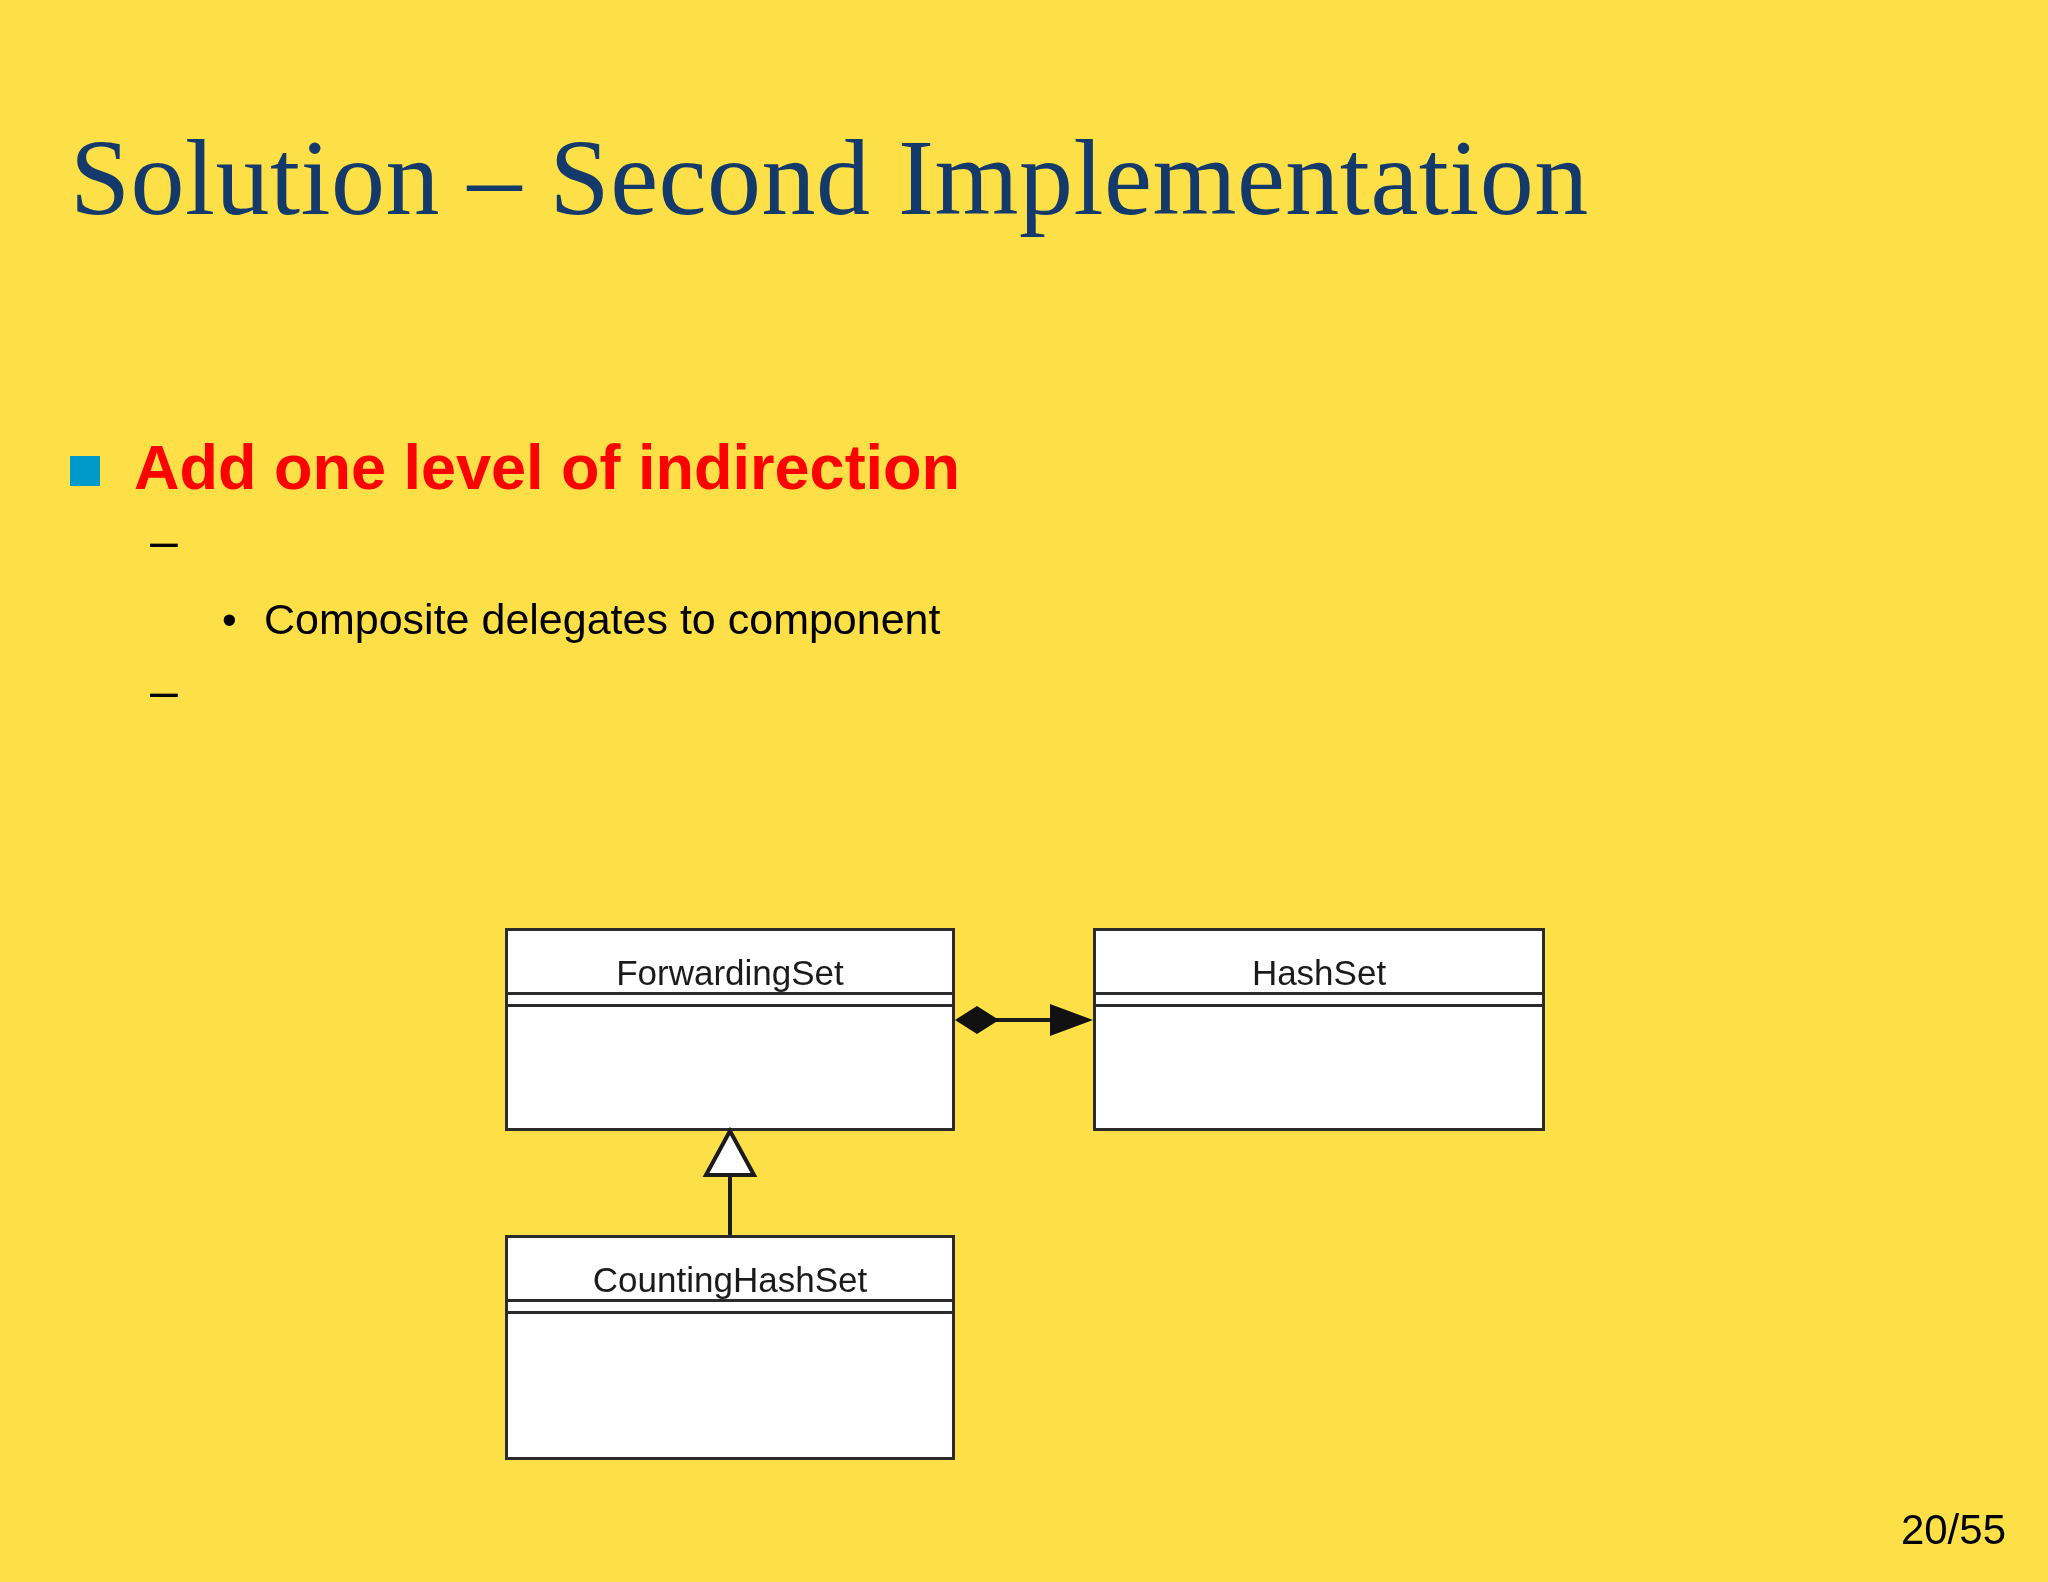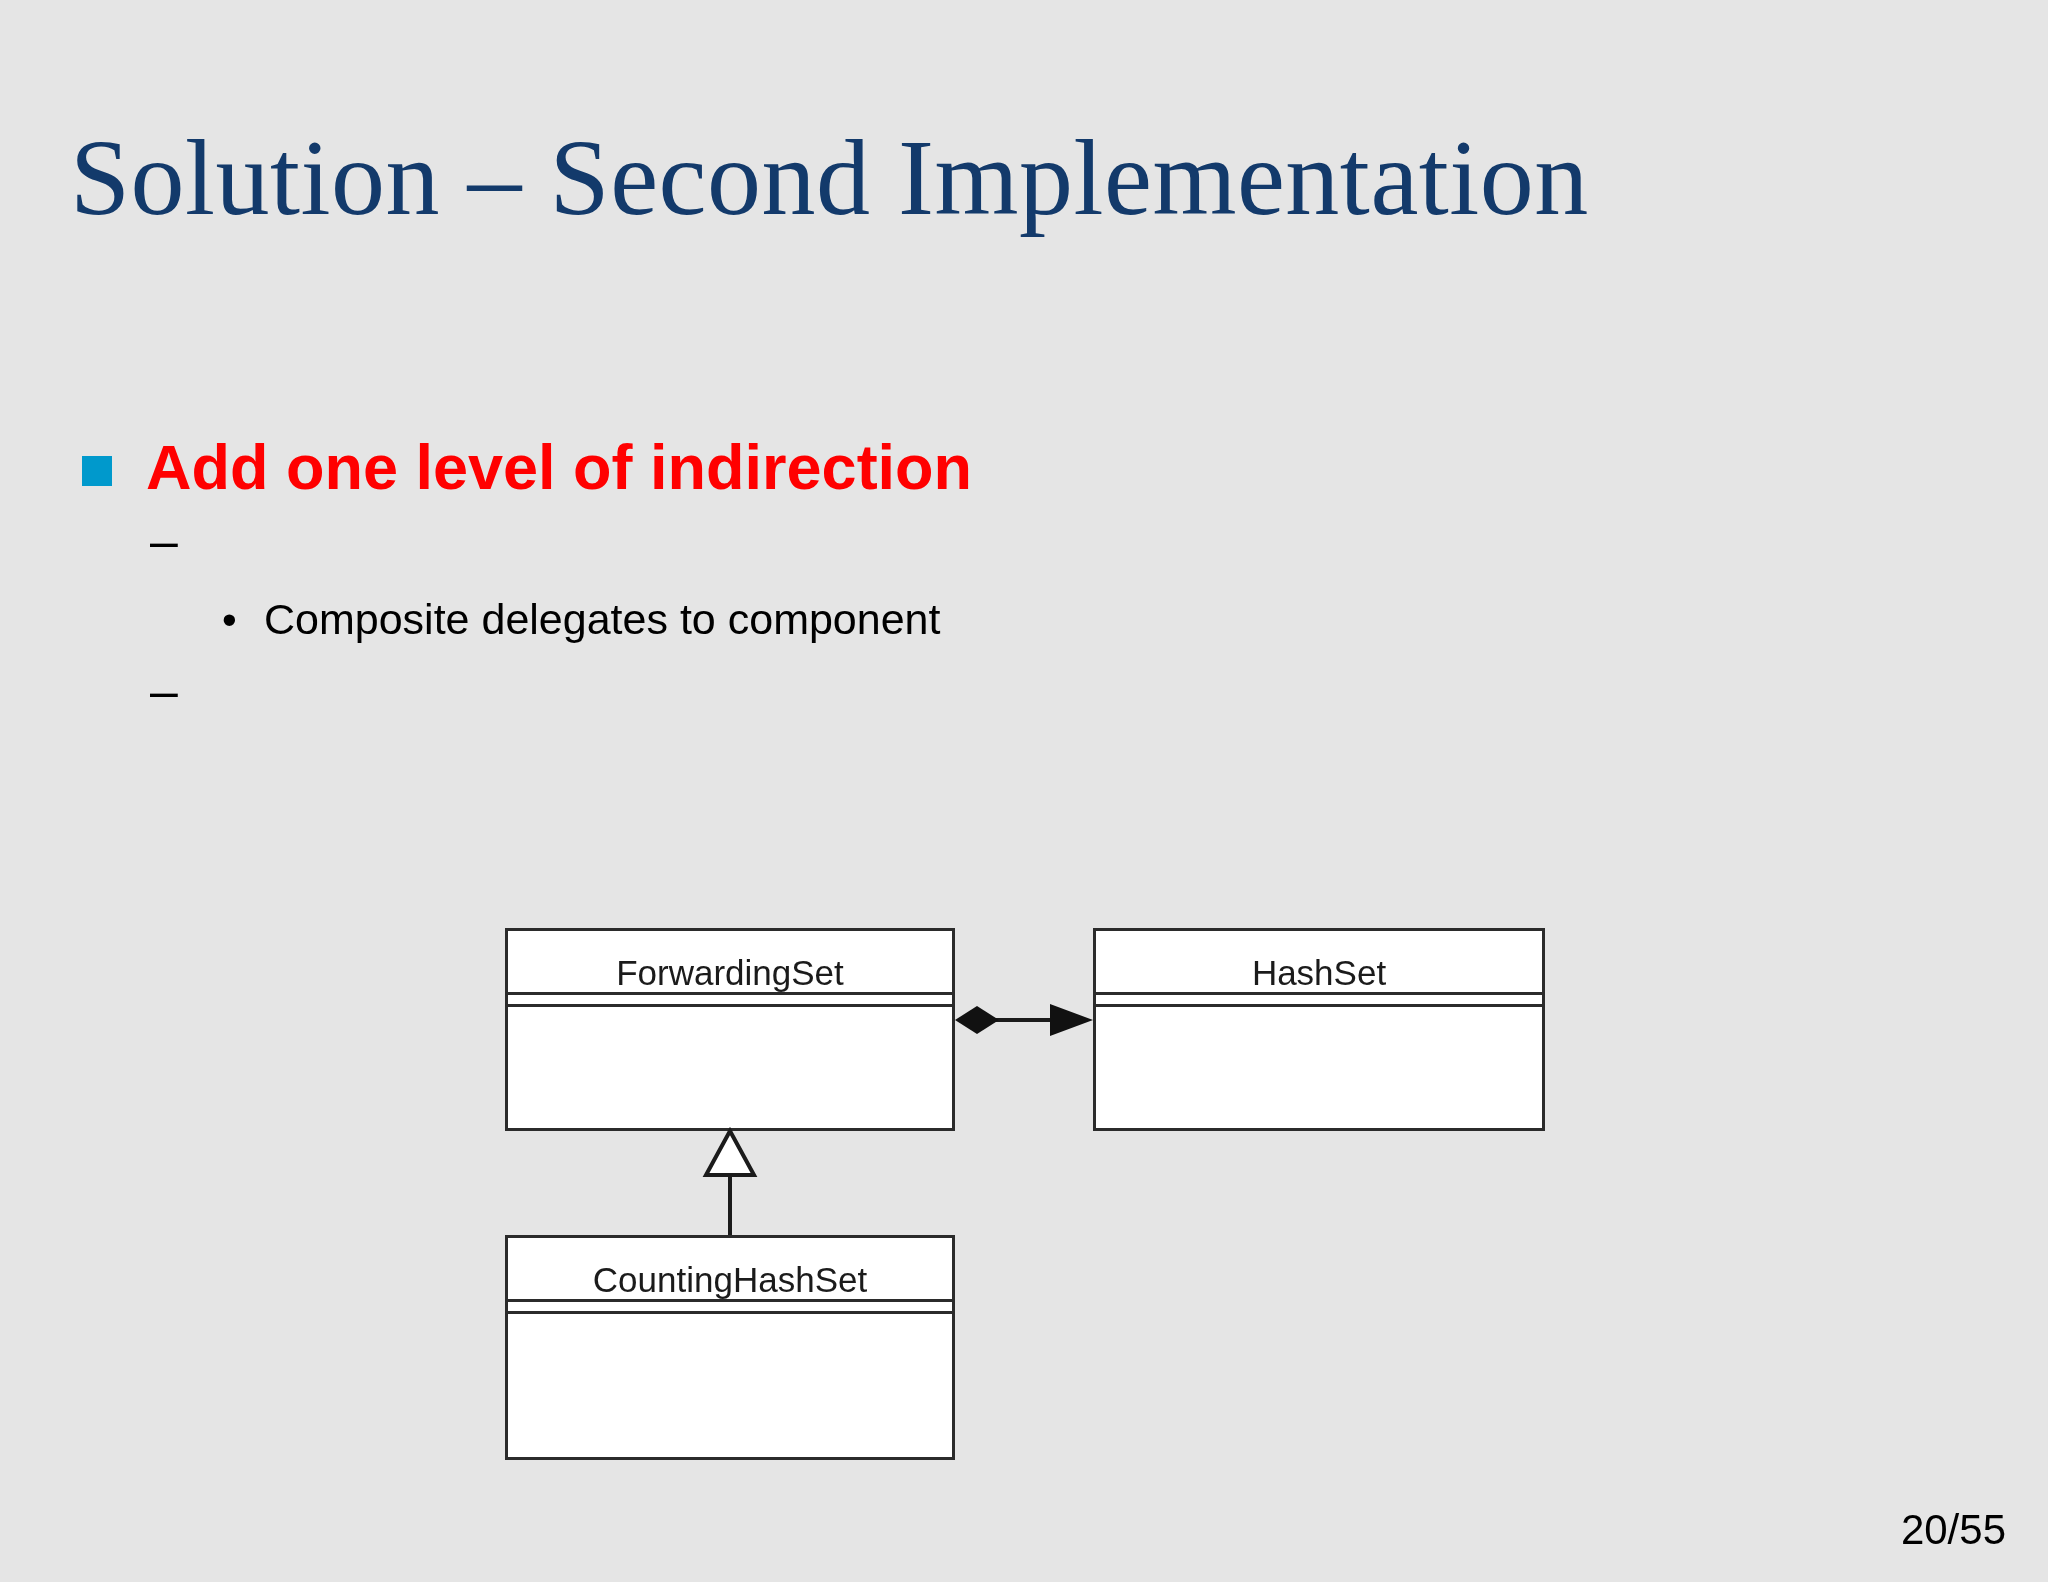--- a/index.html
+++ b/index.html
@@ -12,21 +12,21 @@
     height: 1582px;
     position: relative;
     overflow: hidden;
     font-family: "Liberation Sans", sans-serif;
     -webkit-font-smoothing: antialiased;
   }
 
   .slide {
     position: absolute;
     inset: 0;
-    background: #e5e5e5;
+    background: #fde047;
   }
 
   
   .slide-title {
     position: absolute;
     left: 70px;
     top: 118px;
     width: 1900px;
     font-family: "Liberation Serif", "DejaVu Serif", serif;
     font-size: 108px;
@@ -44,21 +44,20 @@
     top: 430px;
     width: 2048px;
   }
 
   .lvl1 {
     position: relative;
     display: flex;
     align-items: flex-start;
     padding-left: 70px;
     height: 86px;
-    margin-left: 12px;
   }
   .lvl1-marker {
     width: 30px;
     height: 30px;
     background: #0099CC;
     margin-top: 26px;
     margin-right: 34px;
     flex: 0 0 auto;
   }
   .lvl1-text {

